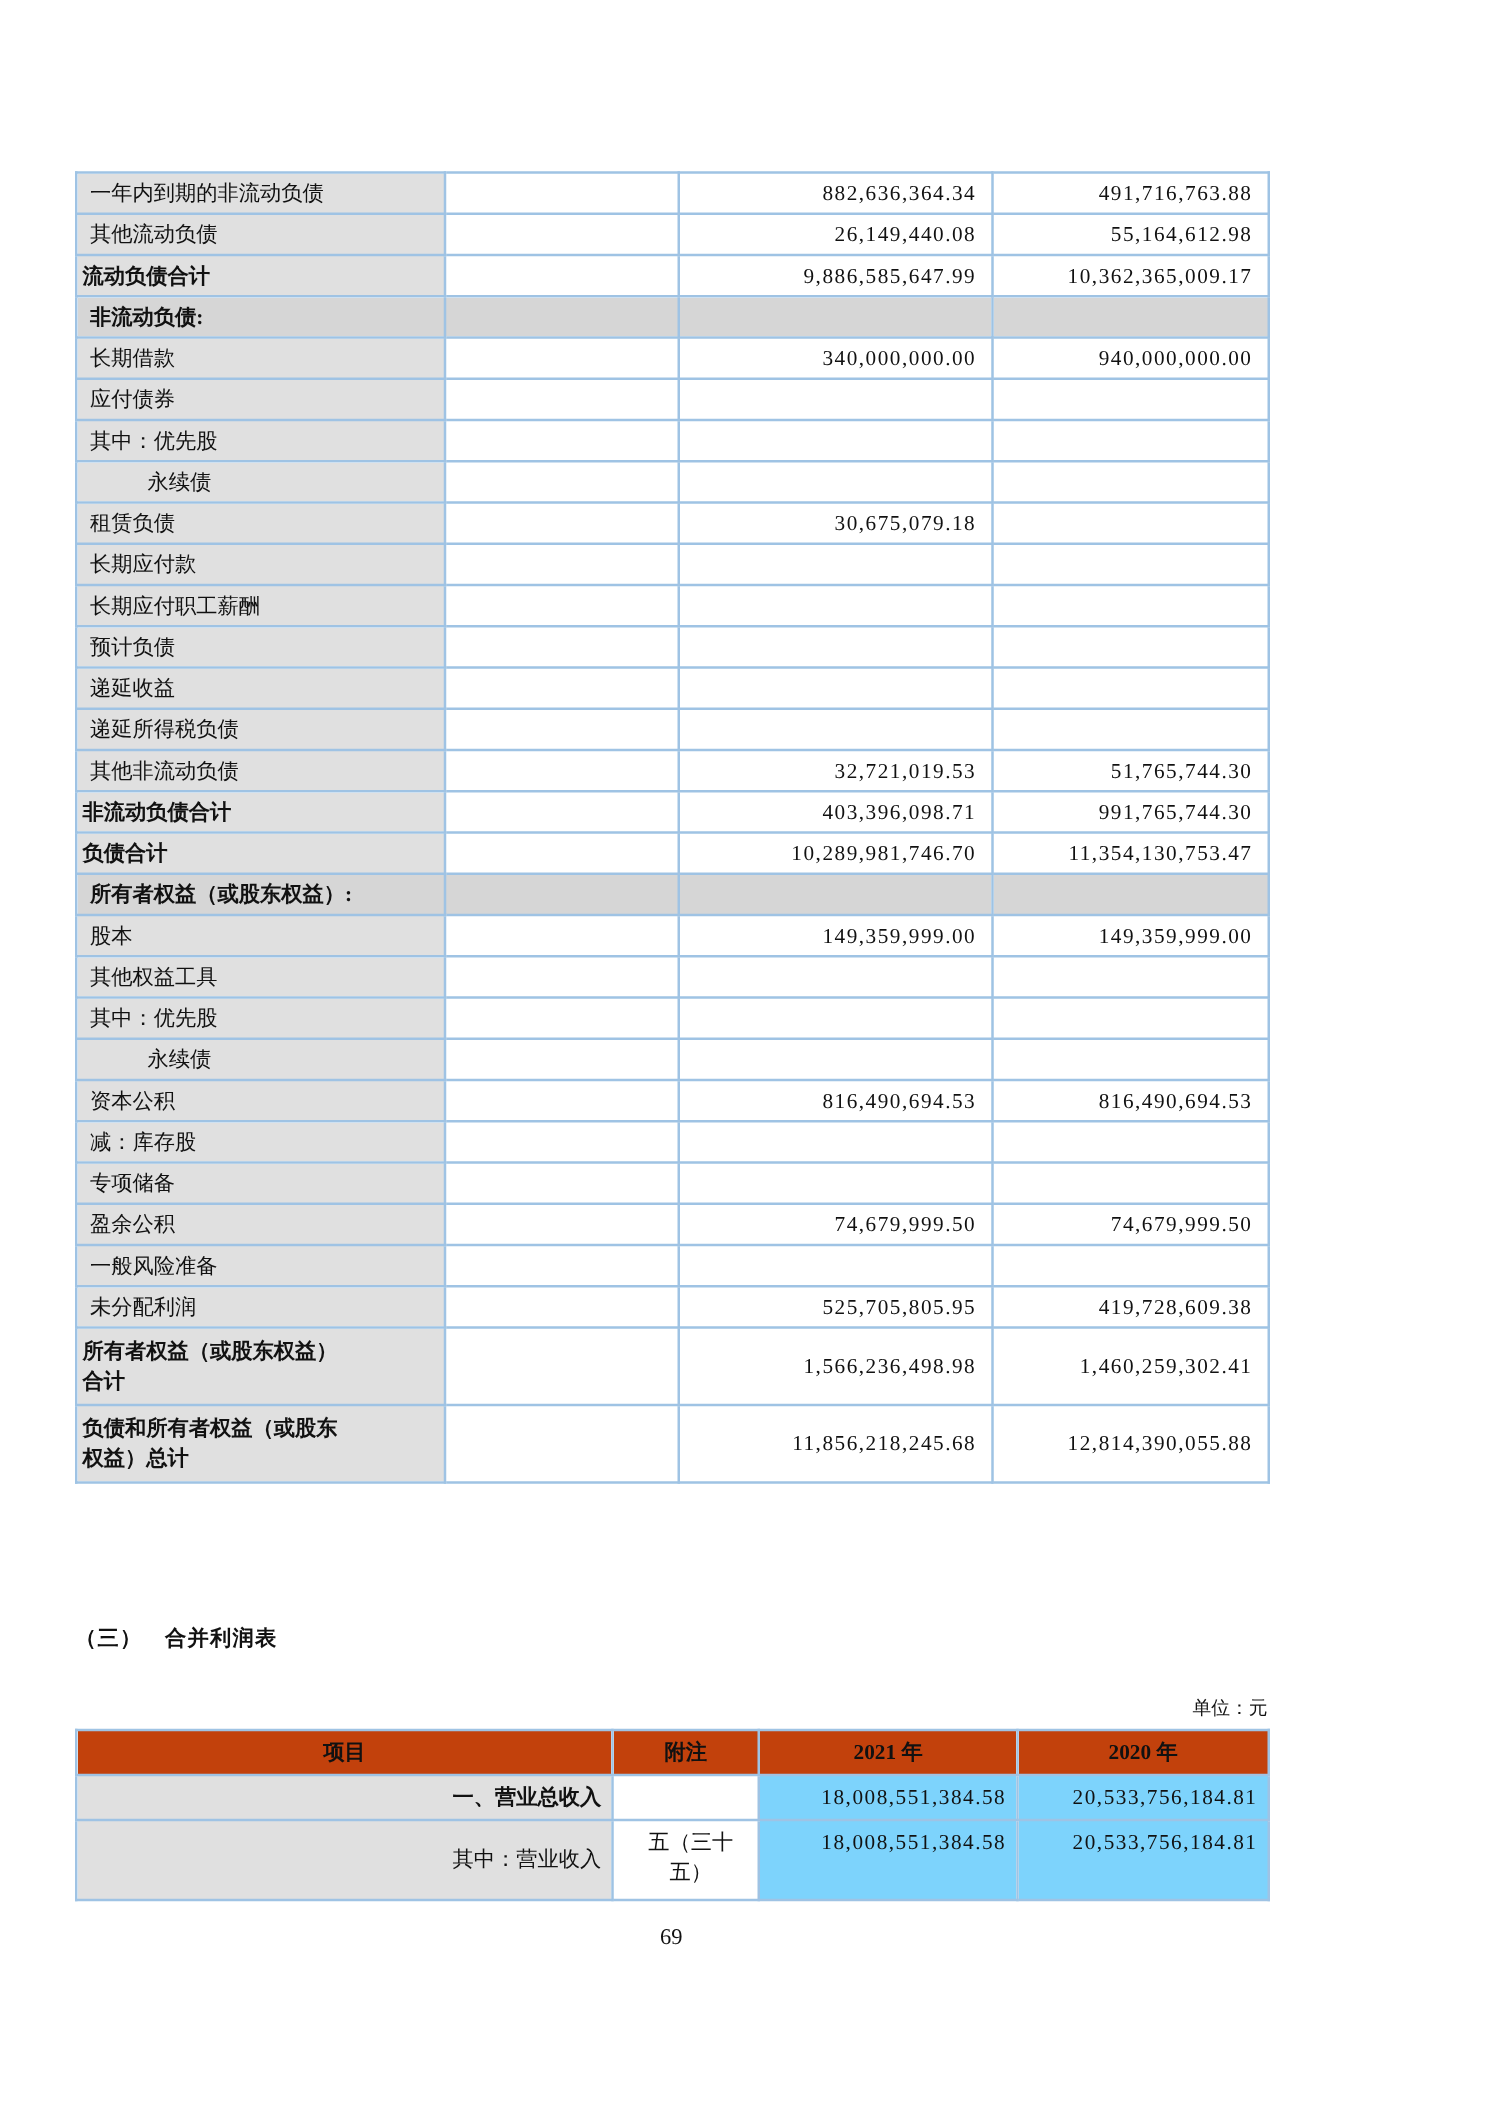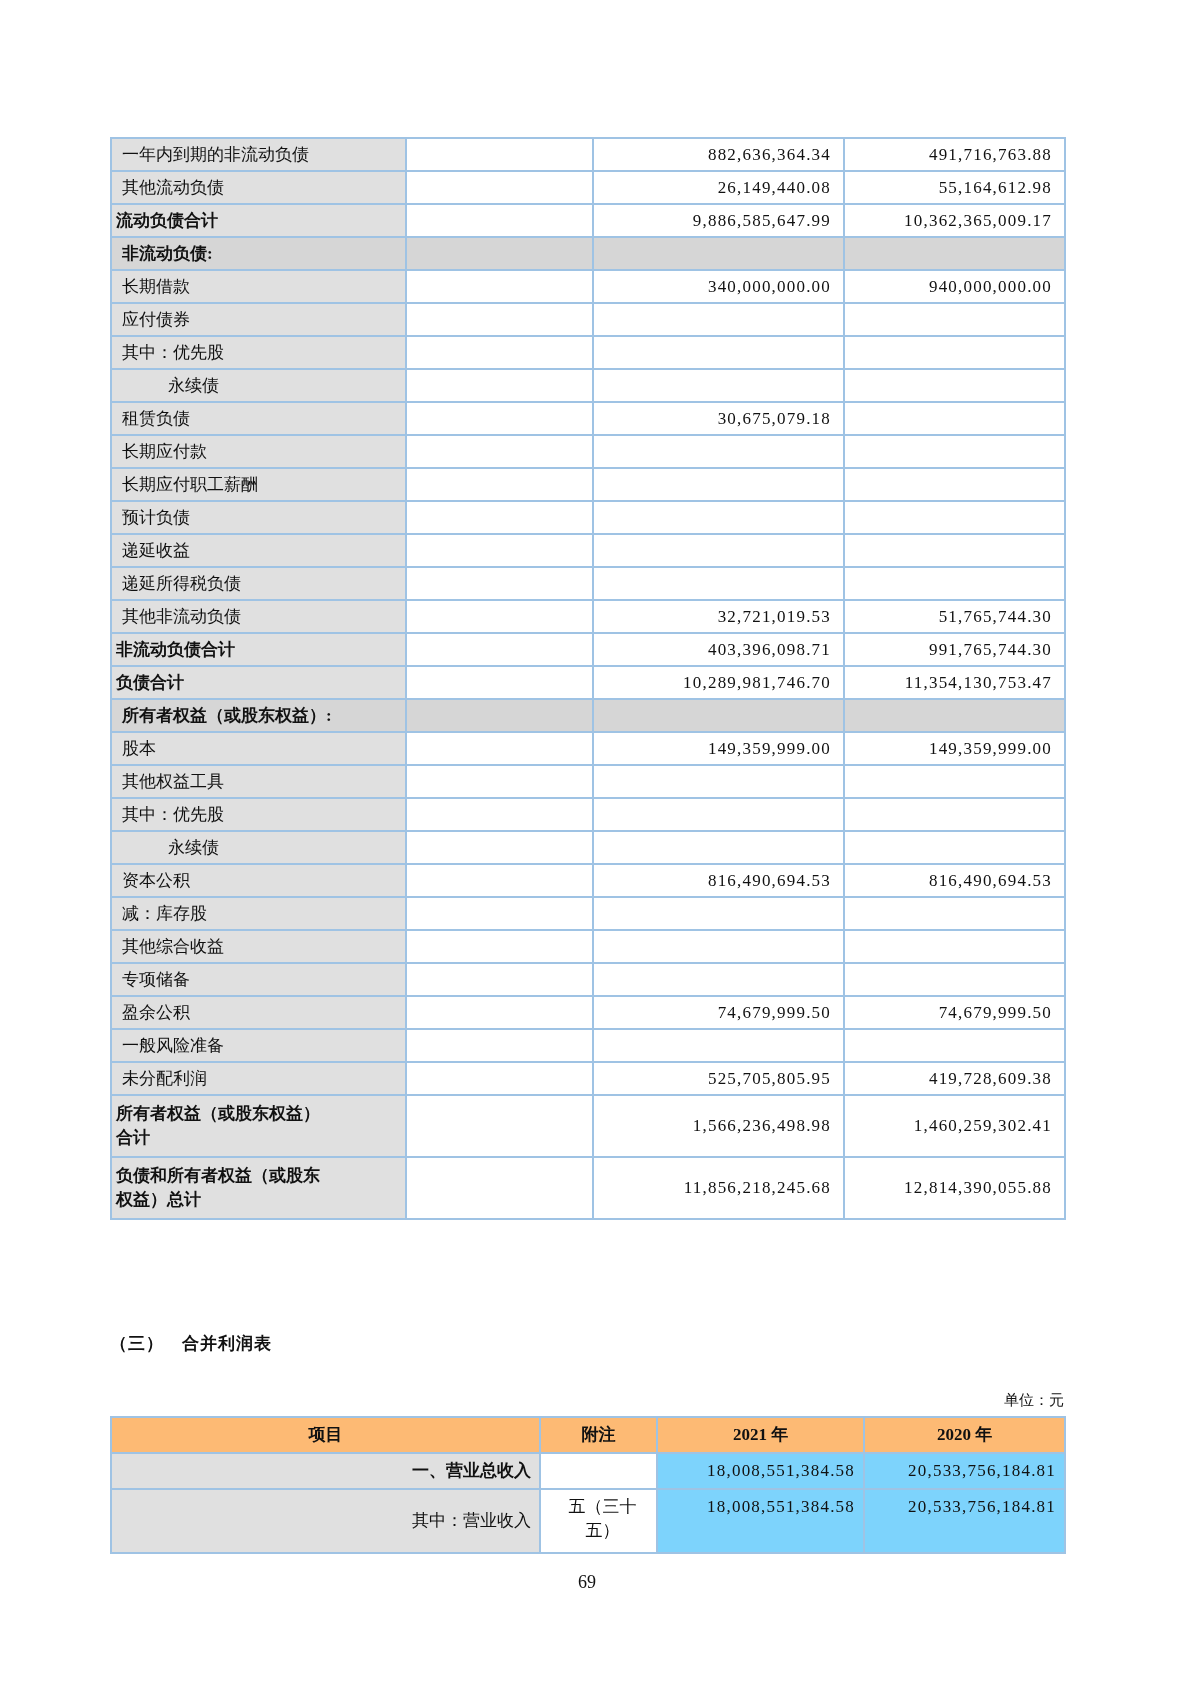--- a/index.html
+++ b/index.html
@@ -5,21 +5,21 @@
   * { margin:0; padding:0; box-sizing:border-box; }
   html,body { background:#ffffff; }
   body {
     width:1200px; height:1697px;
     font-family:"Liberation Serif","DejaVu Serif",serif;
     color:#111111;
     position:relative;
   }
   .sheet { width:1200px; height:1697px; overflow:hidden; }
 
-  .content { width:954px; margin-left:110px; }
+  .content { width:954px; margin-left:60px; }
 
   table { border-collapse:collapse; table-layout:fixed; width:954px; }
   table, td, th { border:2px solid #9fc3e4; }
   table { border-color:#8cb4da; }
 
   td, th { font-size:17px; line-height:24px; overflow:hidden; }
 
   
   .t1 { margin-top:137px; }
   .t1 td { height:33px; padding:2px 12px; vertical-align:middle; }
@@ -33,21 +33,21 @@
 
   
   .section-title {
     margin-top:112px;
     font-size:17px; font-weight:bold; line-height:24px;
     letter-spacing:1px;
   }
   .unit-line { margin-top:34px; text-align:right; font-size:15px; line-height:20px; }
 
   .t2 { margin-top:6px; }
-  .t2 th { height:36px; background:#fdba74; font-weight:bold; text-align:center; vertical-align:middle; padding:2px 6px; }
+  .t2 th { height:36px; background:#c2410c; font-weight:bold; text-align:center; vertical-align:middle; padding:2px 6px; }
   .t2 td { height:36px; padding:2px 8px; vertical-align:middle; }
   .t2 td.c-label { background:#e0e0e0; text-align:right; padding-left:10px; }
   .t2 tr.bold-label td.c-label { font-weight:bold; }
   .t2 td.c-note { background:#ffffff; text-align:center; white-space:pre-line; vertical-align:top; padding-top:5px;padding-left:16px; }
   .t2 td.c-val  { background:#7dd3fc; text-align:right; letter-spacing:1.2px; vertical-align:top; padding-top:5px; }
   .t2 tr.first td.c-val { vertical-align:middle; padding-top:2px; }
   .t2 tr.tall td { height:64px; }
 
   .page-number { margin-top:18px; text-align:center; font-size:18px; width:954px; }
 </style>
@@ -198,26 +198,20 @@
             <td class="c-val"></td>
           </tr>
           <tr class="item">
             <td class="c-label">资本公积</td>
             <td class="c-note"></td>
             <td class="c-val">816,490,694.53</td>
             <td class="c-val">816,490,694.53</td>
           </tr>
           <tr class="item">
             <td class="c-label">减：库存股</td>
-            <td class="c-note"></td>
-            <td class="c-val"></td>
-            <td class="c-val"></td>
-          </tr>
-          <tr class="item">
-            <td class="c-label">其他综合收益</td>
             <td class="c-note"></td>
             <td class="c-val"></td>
             <td class="c-val"></td>
           </tr>
           <tr class="item">
             <td class="c-label">专项储备</td>
             <td class="c-note"></td>
             <td class="c-val"></td>
             <td class="c-val"></td>
           </tr>

